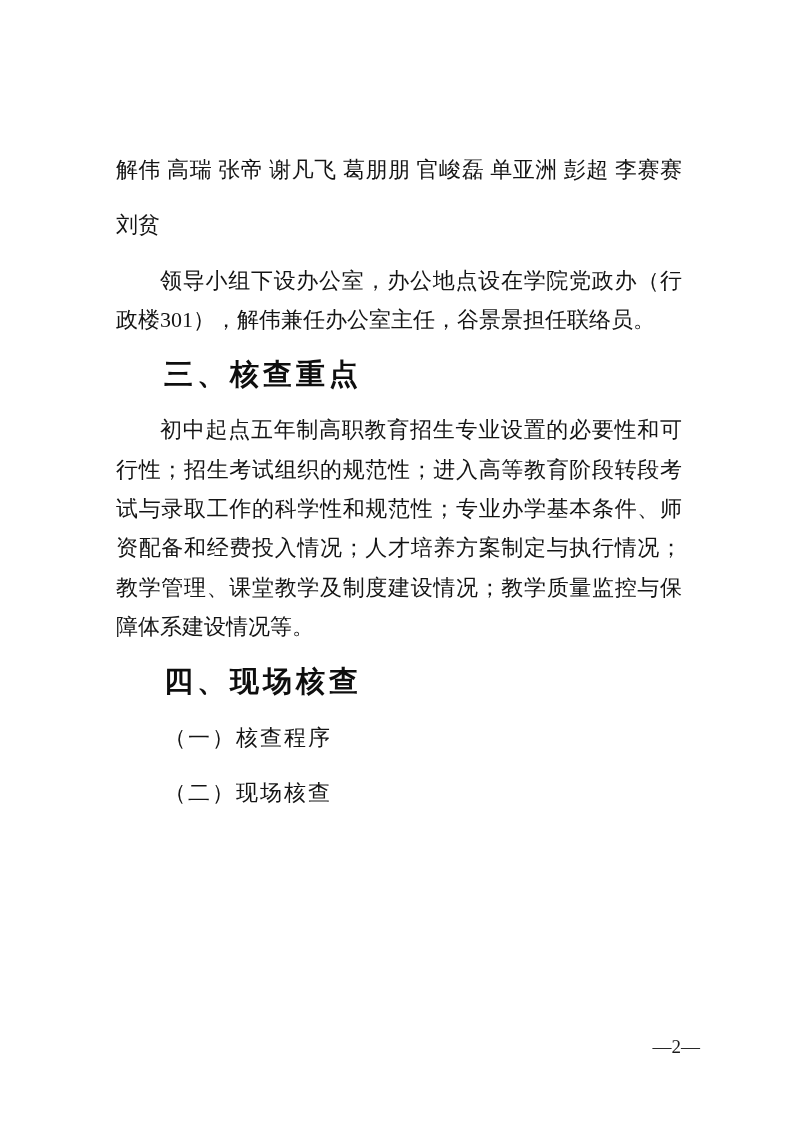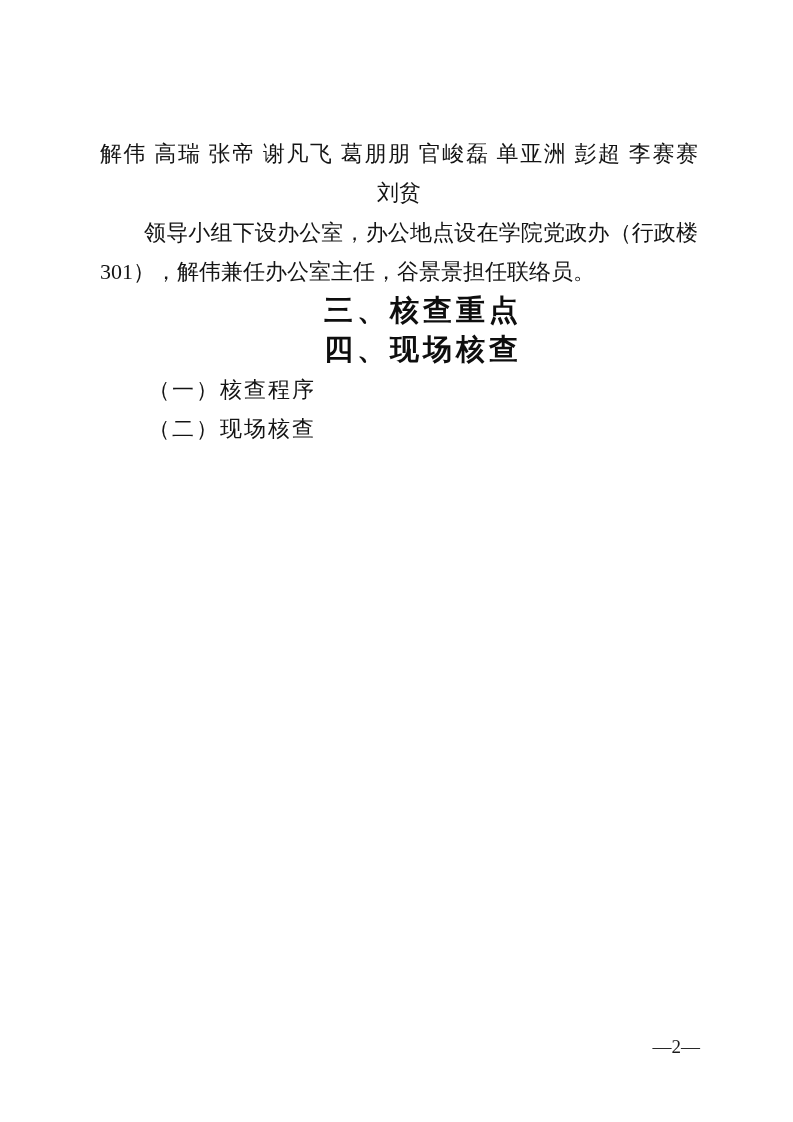--- a/index.html
+++ b/index.html
@@ -19,41 +19,41 @@
   .text-block {
     position: absolute;
     left: 100px;
     top: 134px;
     width: 598px;
     font-size: 22px;
     line-height: 39.3px;
     text-align: justify;
   }
   .text-block p, .text-block h3 {
-    margin: 0;
+    margin: 16px;
     padding: 0;
   }
   .names-first {
     text-align: justify;
     text-align-last: justify;
   }
   .names-rest {
-    text-align: center;
+    text-align: left;
   }
   .para {
     text-indent: 44px;
   }
   .heading {
     font-family: "Liberation Sans", "DejaVu Sans", sans-serif;
     font-weight: bold;
     font-size: 29px;
     letter-spacing: 4px;
     line-height: 39.3px;
     text-indent: 48px;
-    text-align: center;
+    text-align: left;
     color: #0e0e0e;
   }
   .sub-heading {
     text-indent: 48px;
     letter-spacing: 2px;
     text-align: left;
   }
   .page-number {
     position: absolute;
     top: 1036px;
@@ -65,19 +65,20 @@
 </style>
 </head>
 <body>
 
 <div class="page">
   <div class="text-block">
     <p class="names-first">解伟 高瑞 张帝 谢凡飞 葛朋朋 官峻磊 单亚洲 彭超 李赛赛</p>
     <p class="names-rest">刘贫</p>
     <p class="para">领导小组下设办公室，办公地点设在学院党政办（行政楼301），解伟兼任办公室主任，谷景景担任联络员。</p>
     <h3 class="heading">三、核查重点</h3>
+    <p class="para">初中起点五年制高职教育招生专业设置的必要性和可行性；招生考试组织的规范性；进入高等教育阶段转段考试与录取工作的科学性和规范性；专业办学基本条件、师资配备和经费投入情况；人才培养方案制定与执行情况；教学管理、课堂教学及制度建设情况；教学质量监控与保障体系建设情况等。</p>
     <h3 class="heading">四、现场核查</h3>
     <p class="sub-heading">（一）核查程序</p>
     <p class="sub-heading">（二）现场核查</p>
   </div>
 
   <div class="page-number">—2—</div>
 </div>
 
 </body></html>

